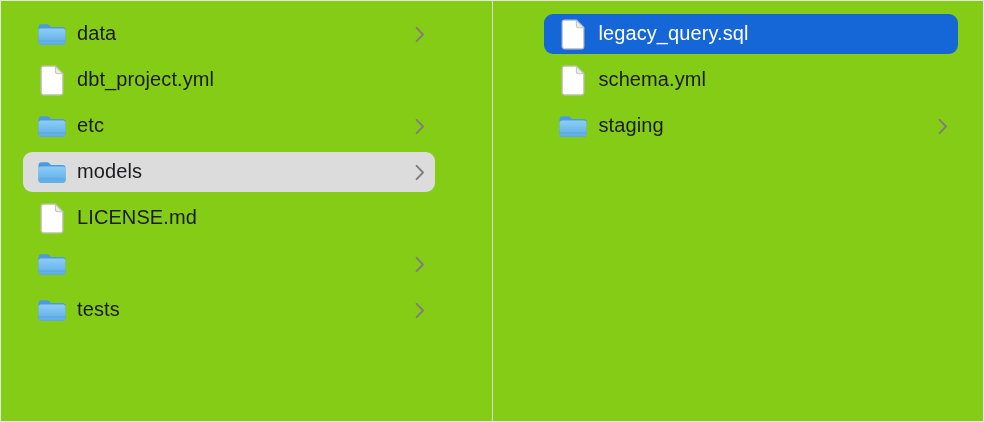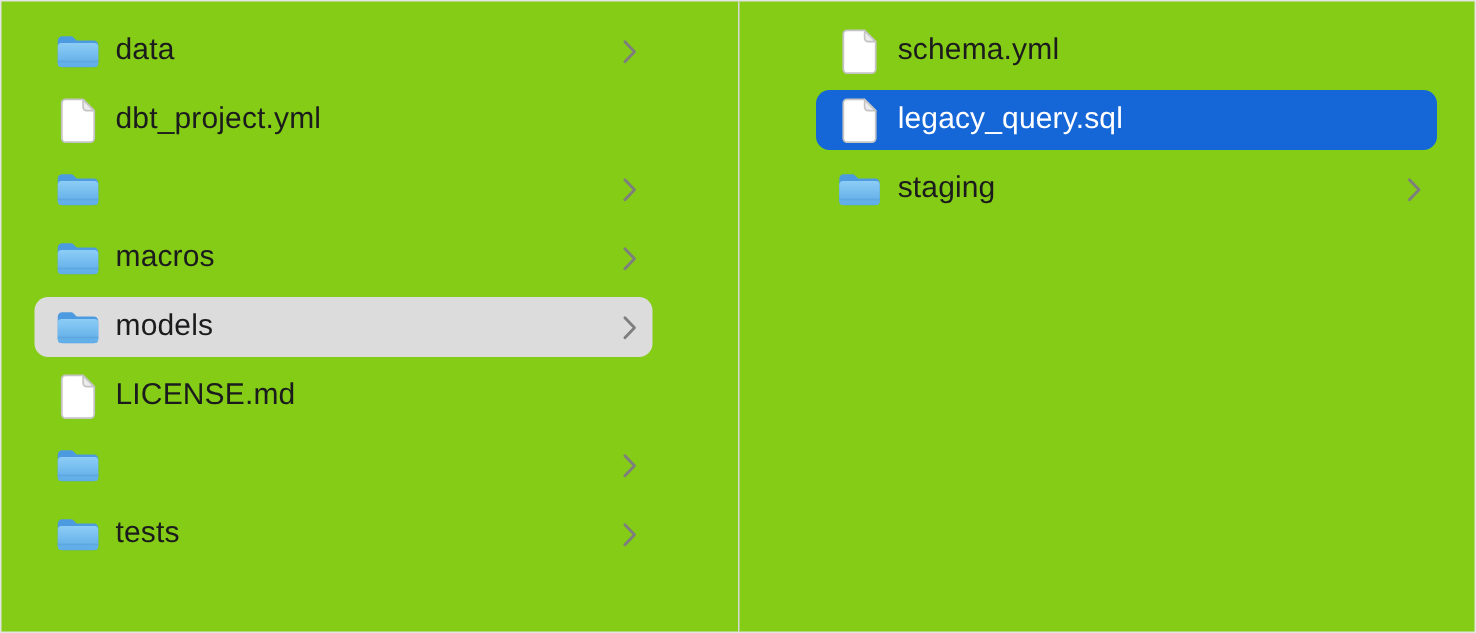--- a/index.html
+++ b/index.html
@@ -112,38 +112,21 @@
       <div class="row">
     <div class="row-inner">
       <span class="icon-box folder-slot">
         <svg width="30" height="24" viewBox="0 0 30 24">
           <path d="M1.5 5.2 a3 3 0 0 1 3 -3 h6.1 a1.6 1.6 0 0 1 1.1 0.45 l2.4 2.3 h11.4 a3 3 0 0 1 3 3 v11.8 a3 3 0 0 1 -3 3 h-21 a3 3 0 0 1 -3 -3 z" fill="#4c9be0"></path>
           <rect x="1.5" y="6.6" width="27" height="16.1" rx="2.6" fill="url(#folderGrad)"></rect>
           <rect x="1.5" y="18.4" width="27" height="1.2" fill="#579fd9" opacity="0.55"></rect>
         </svg>
       </span>
 
-      <span class="chevron chevron-slot">
-        <svg width="10" height="17" viewBox="0 0 10 17">
-          <path d="M1.6 1.8 L8 8.5 L1.6 15.2" fill="none" stroke="#7e7e7e" stroke-width="1.9" stroke-linecap="round" stroke-linejoin="round"></path>
-        </svg>
-      </span>
-    </div>
-  </div>
-      <div class="row">
-    <div class="row-inner">
-      <span class="icon-box folder-slot">
-        <svg width="30" height="24" viewBox="0 0 30 24">
-          <path d="M1.5 5.2 a3 3 0 0 1 3 -3 h6.1 a1.6 1.6 0 0 1 1.1 0.45 l2.4 2.3 h11.4 a3 3 0 0 1 3 3 v11.8 a3 3 0 0 1 -3 3 h-21 a3 3 0 0 1 -3 -3 z" fill="#4c9be0"></path>
-          <rect x="1.5" y="6.6" width="27" height="16.1" rx="2.6" fill="url(#folderGrad)"></rect>
-          <rect x="1.5" y="18.4" width="27" height="1.2" fill="#579fd9" opacity="0.55"></rect>
-        </svg>
-      </span>
-
-      <span class="label">macros</span>
+      <span class="label">etc</span>
       <span class="chevron chevron-slot">
         <svg width="10" height="17" viewBox="0 0 10 17">
           <path d="M1.6 1.8 L8 8.5 L1.6 15.2" fill="none" stroke="#7e7e7e" stroke-width="1.9" stroke-linecap="round" stroke-linejoin="round"></path>
         </svg>
       </span>
     </div>
   </div>
       <div class="row sel-gray" aria-selected="true">
     <div class="row-inner">
       <span class="icon-box folder-slot">
@@ -206,46 +189,46 @@
       <span class="chevron chevron-slot">
         <svg width="10" height="17" viewBox="0 0 10 17">
           <path d="M1.6 1.8 L8 8.5 L1.6 15.2" fill="none" stroke="#7e7e7e" stroke-width="1.9" stroke-linecap="round" stroke-linejoin="round"></path>
         </svg>
       </span>
     </div>
   </div>
     </div>
   <div class="divider"></div>
   <div class="column right" id="col-right">
+      <div class="row sel-blue" aria-selected="true">
+    <div class="row-inner">
+
+      <span class="icon-box file-slot">
+        <svg width="26" height="31" viewBox="0 0 26 31">
+          <path d="M2.2 3.8 a2.6 2.6 0 0 1 2.6 -2.6 h11.5 l7.5 7.5 v18.5 a2.6 2.6 0 0 1 -2.6 2.6 h-16.4 a2.6 2.6 0 0 1 -2.6 -2.6 z" fill="#ffffff" stroke="#c4c4c4" stroke-width="1.2"></path>
+          <path d="M16.4 1.4 l7.3 7.3 h-5.1 a2.2 2.2 0 0 1 -2.2 -2.2 z" fill="#ececec" stroke="#c4c4c4" stroke-width="1.1" stroke-linejoin="round"></path>
+        </svg>
+      </span>
+      <span class="label">legacy_query.sql</span>
+
+    </div>
+  </div>
       <div class="row">
     <div class="row-inner">
 
       <span class="icon-box file-slot">
         <svg width="26" height="31" viewBox="0 0 26 31">
           <path d="M2.2 3.8 a2.6 2.6 0 0 1 2.6 -2.6 h11.5 l7.5 7.5 v18.5 a2.6 2.6 0 0 1 -2.6 2.6 h-16.4 a2.6 2.6 0 0 1 -2.6 -2.6 z" fill="#ffffff" stroke="#c4c4c4" stroke-width="1.2"></path>
           <path d="M16.4 1.4 l7.3 7.3 h-5.1 a2.2 2.2 0 0 1 -2.2 -2.2 z" fill="#ececec" stroke="#c4c4c4" stroke-width="1.1" stroke-linejoin="round"></path>
         </svg>
       </span>
       <span class="label">schema.yml</span>
 
     </div>
   </div>
-      <div class="row sel-blue" aria-selected="true">
-    <div class="row-inner">
-
-      <span class="icon-box file-slot">
-        <svg width="26" height="31" viewBox="0 0 26 31">
-          <path d="M2.2 3.8 a2.6 2.6 0 0 1 2.6 -2.6 h11.5 l7.5 7.5 v18.5 a2.6 2.6 0 0 1 -2.6 2.6 h-16.4 a2.6 2.6 0 0 1 -2.6 -2.6 z" fill="#ffffff" stroke="#c4c4c4" stroke-width="1.2"></path>
-          <path d="M16.4 1.4 l7.3 7.3 h-5.1 a2.2 2.2 0 0 1 -2.2 -2.2 z" fill="#ececec" stroke="#c4c4c4" stroke-width="1.1" stroke-linejoin="round"></path>
-        </svg>
-      </span>
-      <span class="label">legacy_query.sql</span>
-
-    </div>
-  </div>
       <div class="row">
     <div class="row-inner">
       <span class="icon-box folder-slot">
         <svg width="30" height="24" viewBox="0 0 30 24">
           <path d="M1.5 5.2 a3 3 0 0 1 3 -3 h6.1 a1.6 1.6 0 0 1 1.1 0.45 l2.4 2.3 h11.4 a3 3 0 0 1 3 3 v11.8 a3 3 0 0 1 -3 3 h-21 a3 3 0 0 1 -3 -3 z" fill="#4c9be0"></path>
           <rect x="1.5" y="6.6" width="27" height="16.1" rx="2.6" fill="url(#folderGrad)"></rect>
           <rect x="1.5" y="18.4" width="27" height="1.2" fill="#579fd9" opacity="0.55"></rect>
         </svg>
       </span>
 

